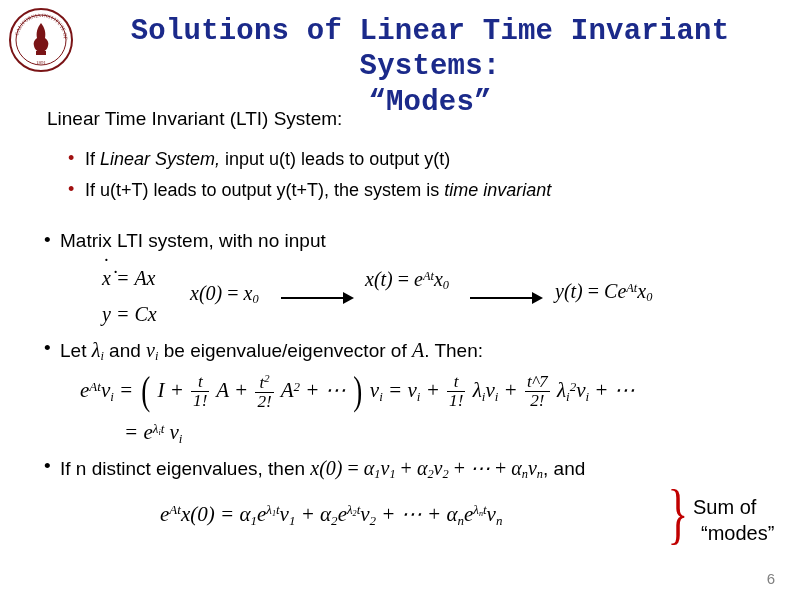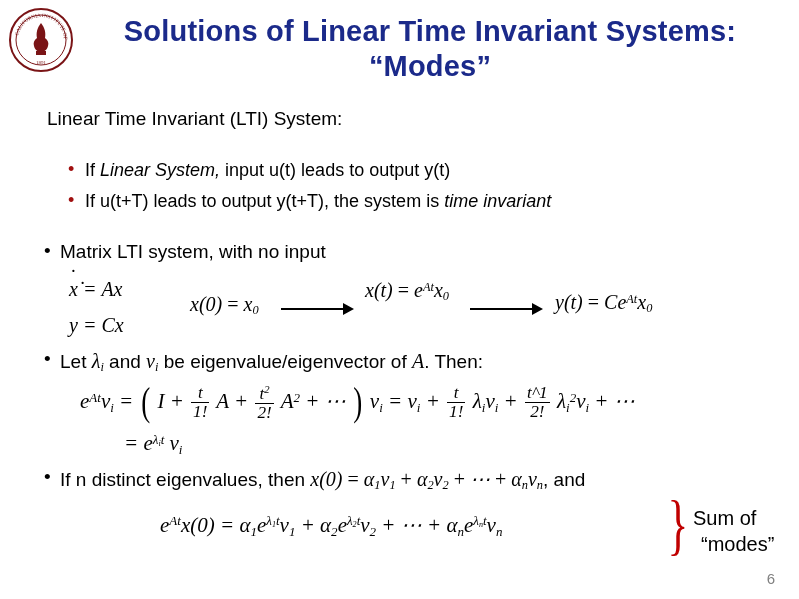--- a/index.html
+++ b/index.html
@@ -31,35 +31,36 @@
     position: absolute;
     left: 80px;
     top: 14px;
     width: 700px;
     text-align: center;
     color: #1b2a8a;
     font-size: 29px;
     font-weight: bold;
     line-height: 1.22;
     letter-spacing: 0.2px;
+    font-family: Liberation Mono, monospace;
   }
   .title .line2 { display: block; }
 
   
   .content {
     position: absolute;
     left: 0;
     top: 106px;
     width: 799px;
   }
 
   .lvl0 {
     font-size: 19px;
     margin-left: 47px;
-    margin-bottom: 13px;
+    margin-bottom: 2px;
     line-height: 1.35;
   }
   .bullet0 {
     font-size: 19px;
     margin-left: 44px;
     position: relative;
     padding-left: 16px;
     line-height: 1.4;
     margin-bottom: 3px;
   }
@@ -133,21 +134,21 @@
   }
 
   
   .sysrow {
     position: relative;
     height: 78px;
     margin-top: 4px;
   }
   .sys-eq {
     position: absolute;
-    left: 69px;
+    left: 102px;
     top: 2px;
     font-family: "Liberation Serif", serif;
     font-style: italic;
     font-size: 20px;
     line-height: 1.8;
   }
   .dotx { position: relative; display: inline-block; }
   .dotx::before {
     content: "\02D9";
     position: absolute;
@@ -323,21 +324,21 @@
   <div class="expand">
     <div>
       e<sup>At</sup>v<sub>i</sub> <span class="up">=</span>
       <span class="bigparen">(</span>
       I <span class="up">+</span>
       <span class="frac"><span class="num">t</span><span class="den">1!</span></span> A <span class="up">+</span>
       <span class="frac"><span class="num">t<sup>2</sup></span><span class="den">2!</span></span> A<sup>2</sup> <span class="up">+</span> ⋯
       <span class="bigparen">)</span>
       v<sub>i</sub> <span class="up">=</span> v<sub>i</sub> <span class="up">+</span>
       <span class="frac"><span class="num">t</span><span class="den">1!</span></span> λ<sub>i</sub>v<sub>i</sub> <span class="up">+</span>
-      <span class="frac"><span class="num">t^1</span><span class="den">2!</span></span> λ<sub>i</sub><sup>2</sup>v<sub>i</sub> <span class="up">+</span> ⋯
+      <span class="frac"><span class="num">t^7</span><span class="den">2!</span></span> λ<sub>i</sub><sup>2</sup>v<sub>i</sub> <span class="up">+</span> ⋯
     </div>
     <div class="second">
       <span class="up">=</span> e<sup>λ<sub>i</sub>t</sup> v<sub>i</sub>
     </div>
   </div>
 
   <div class="bullet0" style="margin-top:8px">
     <span>If n distinct eigenvalues, then </span><span class="math">x(0) <span class="up">=</span> α<sub>1</sub>v<sub>1</sub> <span class="up">+</span> α<sub>2</sub>v<sub>2</sub> <span class="up">+</span> ⋯ <span class="up">+</span> α<sub>n</sub>v<sub>n</sub></span><span>, and</span>
   </div>
 

